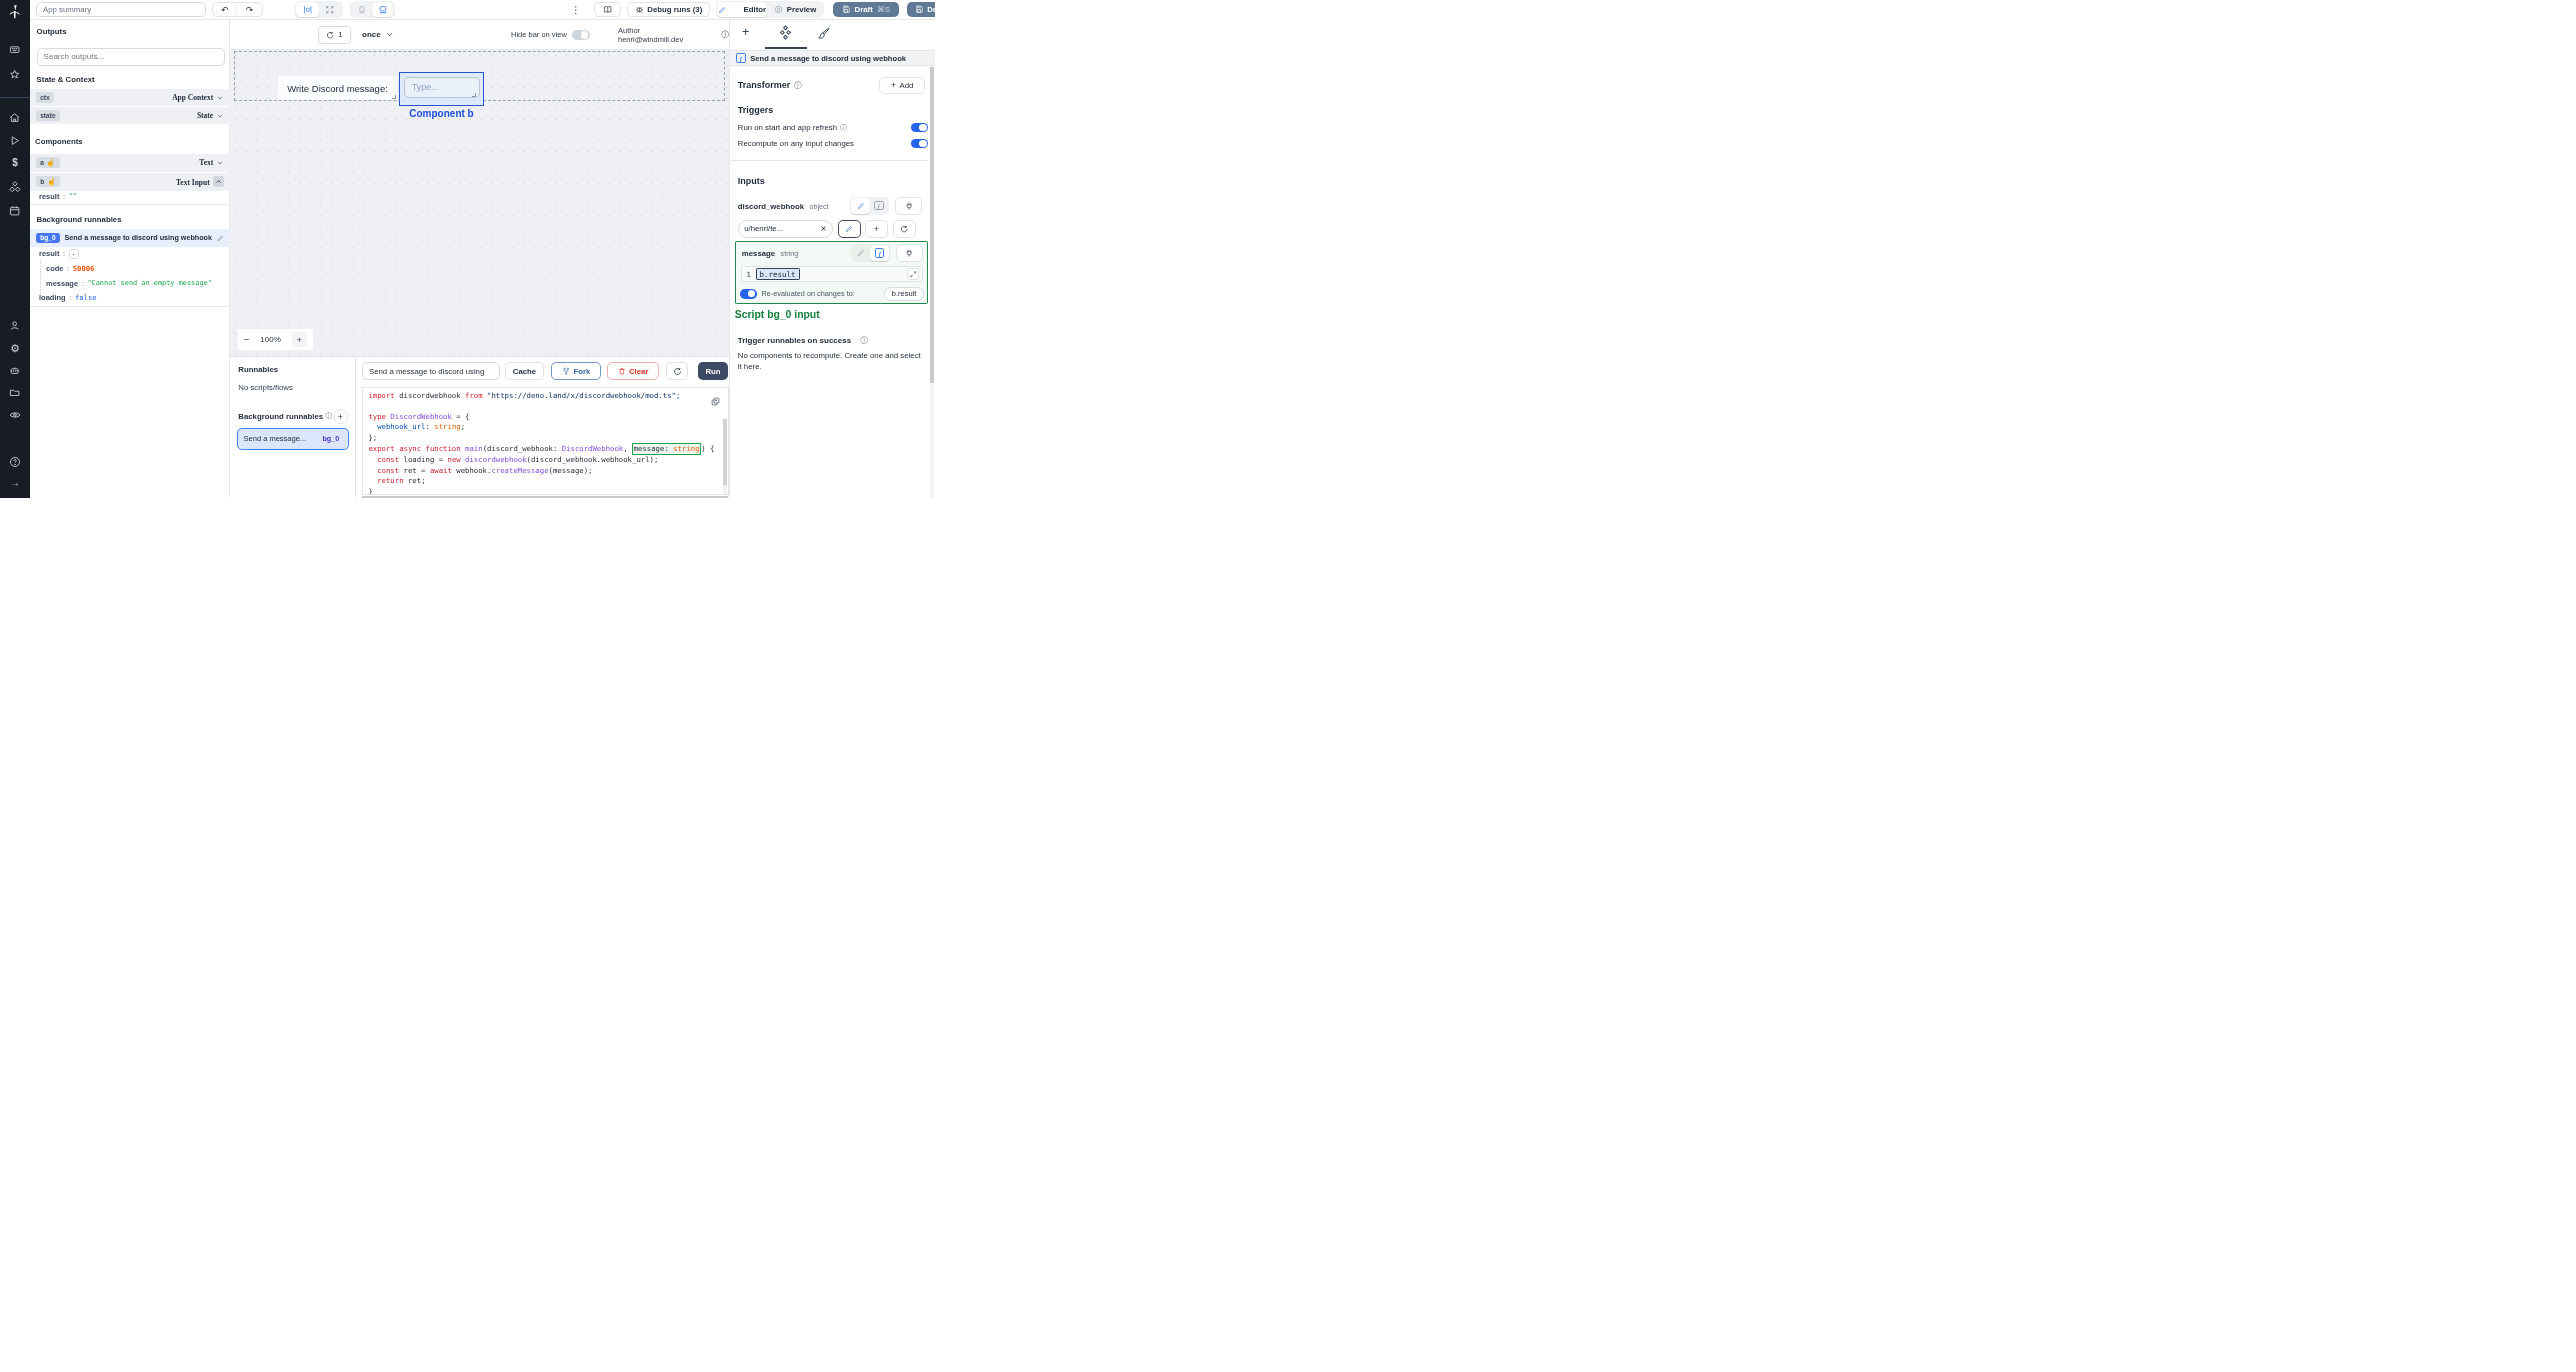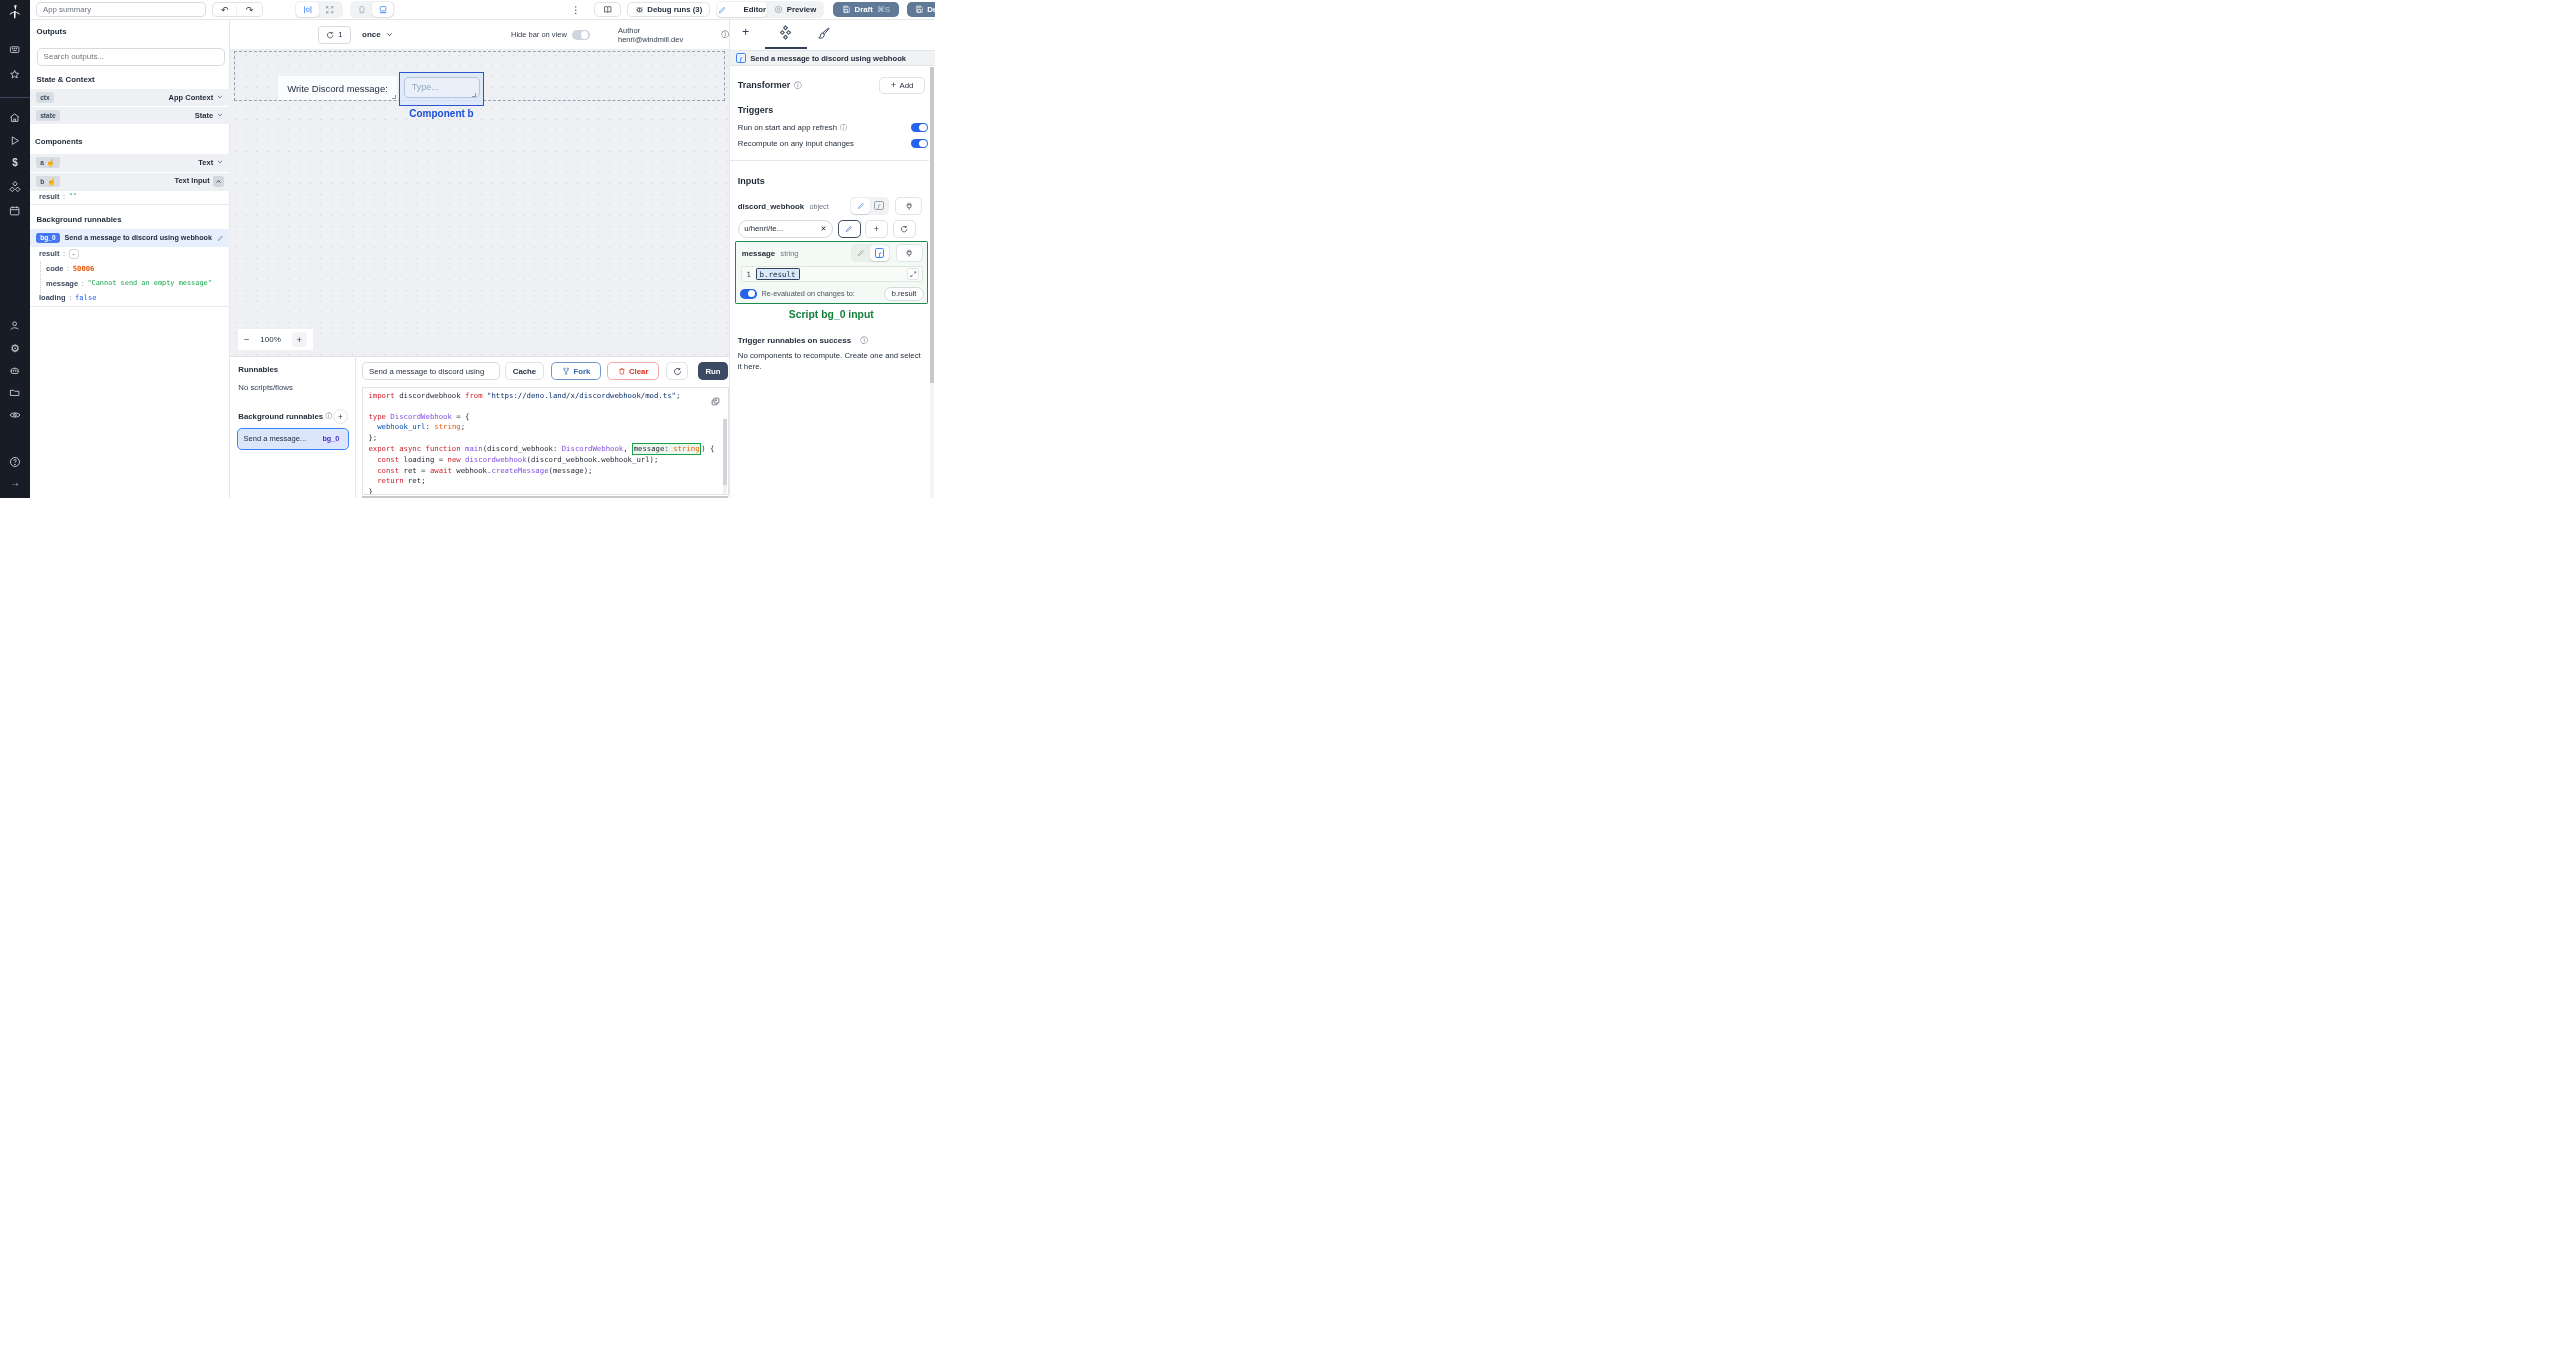--- a/index.html
+++ b/index.html
@@ -23,21 +23,21 @@
   .seg .cell { display:flex; align-items:center; justify-content:center; border-radius:4.2px; }
   .seg .sel { background:#fff; box-shadow:0 0.6px 1.2px rgba(0,0,0,.18); }
   .navy-btn { display:flex; align-items:center; justify-content:center; gap:4.2px; background:#5f7996; color:#fff; border-radius:4.8px; font-size:7.8px; font-weight:700; }
   .navy-btn .short { color:#c9d4e2; font-weight:400; }
 
   
   .lpanel { left:30px; top:19.7px; width:200px; height:478px; background:#fff; border-right:0.6px solid #e5e7eb; }
   .hdr { font-weight:700; color:#1f2937; font-size:7.8px; }
   .lrow { position:absolute; left:0; width:200px; background:#eef0f3; display:flex; align-items:center; padding:0 6px; }
   .badge { background:#d8dce3; border-radius:2.4px; font-size:6.6px; font-weight:700; color:#3f4a5c; padding:1.8px 4.2px; display:inline-flex; align-items:center; gap:3px; }
-  .rowtype { margin-left:auto; font-weight:700; font-size:7.5px; color:#1f2937; display:flex; align-items:flex-start; gap:3px; }
+  .rowtype { margin-left:auto; font-weight:700; font-size:7.5px; color:#1f2937; display:flex; align-items:flex-end; gap:3px;font-family:Liberation Serif, serif; }
   .kv { position:absolute; font-size:7.5px; color:#3f4a5e; display:flex; align-items:center; gap:3.6px; }
   .kv .k { font-weight:600; }
   .kv .c { color:#64748b; }
   .mono { font-family:"DejaVu Sans Mono",monospace; }
   .v-green { color:#16a34a; }
   .v-orange { color:#ea580c; }
   .v-blue { color:#2563eb; }
 
   
   .cbar { left:230px; top:19.7px; width:499px; height:30px; background:#fff; border-bottom:0.6px solid #e8eaee; }
@@ -588,21 +588,21 @@
         </span>
       </div>
       <div class="abs flex" style="left:4.2px; top:45px; width:184px">
         <div class="toggle on">
             <div class="knob"></div>
           </div>
         <span style="font-size:7.3px; color:#4b5563; margin-left:4.8px">Re-evaluated on changes to:</span>
         <span class="pill" style="margin-left:auto; height:14.3px; padding:0 6.6px">b.result</span>
       </div>
     </div>
-    <div class="abs" style="left:4.8px; top:289px; width:193px; text-align:center; font-size:10.4px; font-weight:700; color:#15803d">Script bg_0 input</div>
+    <div class="abs" style="left:4.8px; top:289px; width:193px; text-align:left; font-size:10.4px; font-weight:700; color:#15803d">Script bg_0 input</div>
 
     <div class="abs flex" style="left:7.8px; top:315px; gap:9px">
       <span style="font-size:8px; font-weight:700; color:#1f2937">Trigger runnables on success</span>
       <span style="font-size:7.8px; color:#6b7280">ⓘ</span>
     </div>
     <div class="abs" style="left:7.8px; top:331px; width:185px; font-size:7.8px; color:#1f2937; line-height:1.4">No components to recompute. Create one and select it here.</div>
 
     <div class="rsb">
         <div class="thumb"></div>
       </div>

